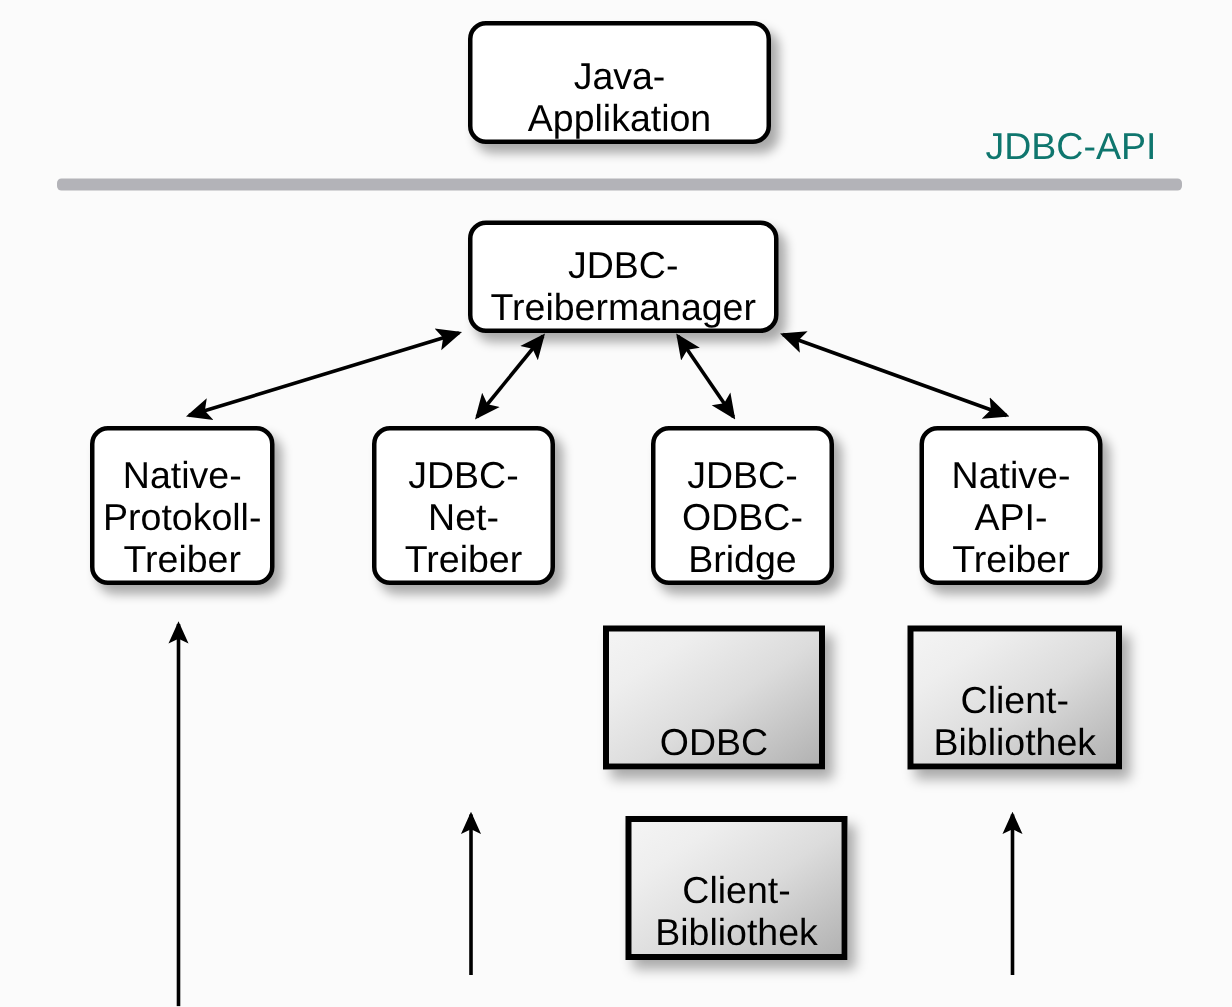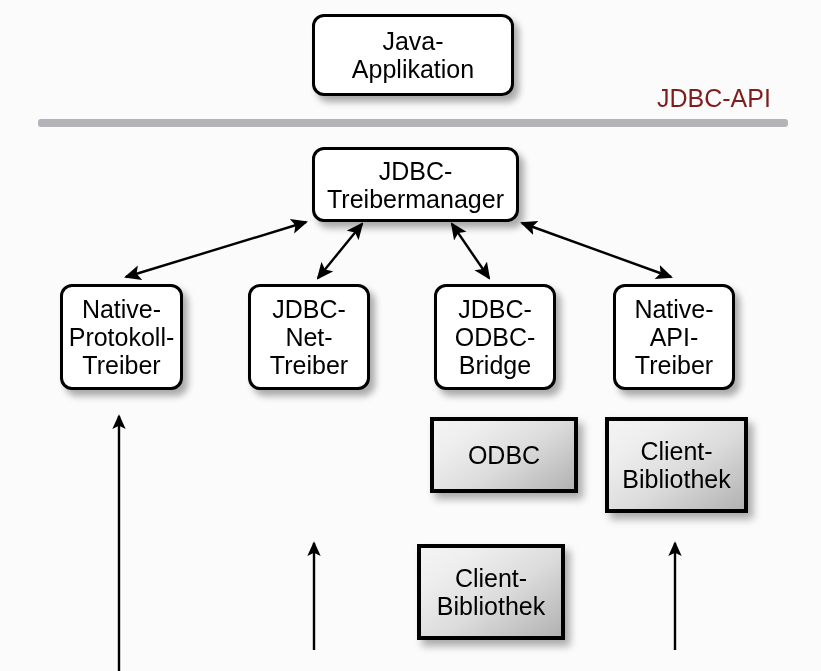--- a/index.html
+++ b/index.html
@@ -16,21 +16,21 @@
     width: 821px;
     height: 671px;
     background: #fbfbfb;
     overflow: hidden;
   }
   
   .node {
     position: absolute;
     box-sizing: border-box;
     display: flex;
-    align-items: center;
+    align-items: flex-end;
     justify-content: center;
     text-align: center;
     color: #000;
     line-height: 1.12;
     z-index: 3;
   }
   .node .label {
     display: block;
     white-space: pre-line;
     padding: 0 4px;
@@ -54,21 +54,21 @@
   
   #api-bar {
     position: absolute;
     background: #b3b3b8;
     border-radius: 3px;
     z-index: 2;
   }
   #api-label {
     position: absolute;
     font-size: 25px;
-    color: #7f1d1d;
+    color: #0f766e;
     white-space: nowrap;
     z-index: 3;
   }
   
   #arrows {
     position: absolute;
     left: 0;
     top: 0;
     width: 821px;
     height: 671px;
@@ -135,21 +135,21 @@
 Bridge</span>
   </div>
 
   <div class="node white" style="left:613px; top:284px; width:122px; height:106px;">
     <span class="label">Native-
 API-
 Treiber</span>
   </div>
 
 
-  <div class="node gradient" style="left:430px; top:417px; width:148px; height:76px;">
+  <div class="node gradient" style="left:402px; top:417px; width:148px; height:96px;">
     <span class="label">ODBC</span>
   </div>
 
   <div class="node gradient" style="left:605px; top:417px; width:143px; height:96px;">
     <span class="label">Client-
 Bibliothek</span>
   </div>
 
   <div class="node gradient" style="left:417px; top:544px; width:148px; height:96px;">
     <span class="label">Client-

